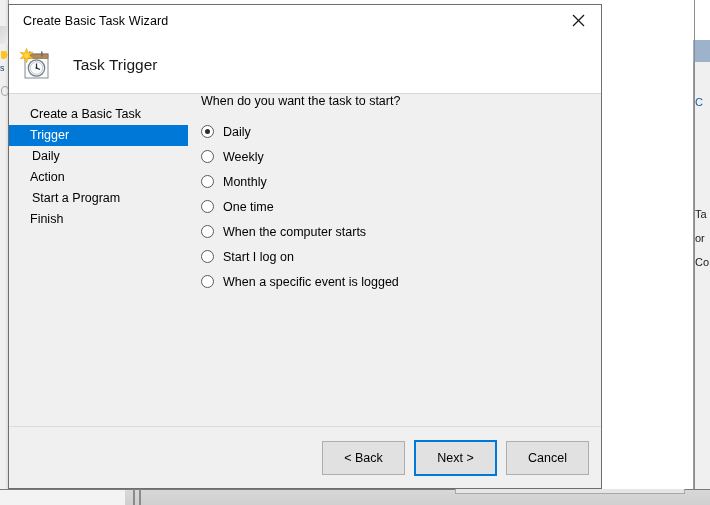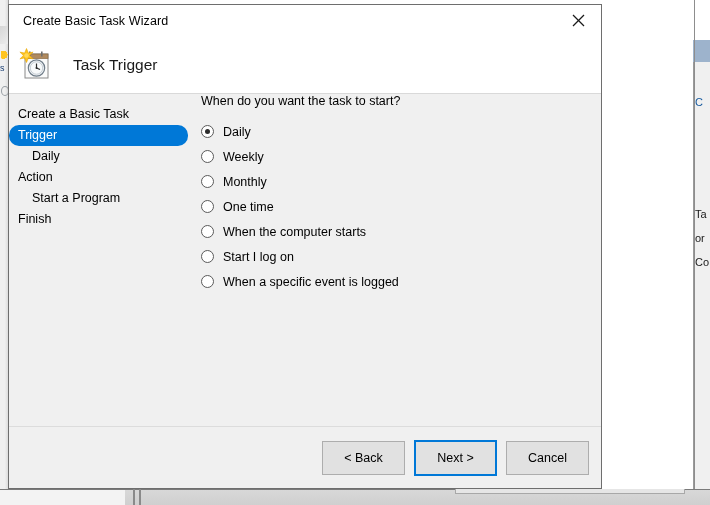--- a/index.html
+++ b/index.html
@@ -144,30 +144,29 @@
   .sidebar {
     flex: 0 0 181px;
     padding-top: 10px;
     background: #f0f0f0;
   }
   .nav-item {
     font-size: 12.5px;
     color: #000000;
     height: 21px;
     line-height: 21px;
-    padding-left: 9px;
+    padding-left: 21px;
     white-space: nowrap;
     cursor: default;
   }
   .nav-item.indent { padding-left: 23px; }
   .nav-item.active {
     background: #0078d7;
     color: #ffffff;
     margin-right: 2px;
-    border-radius: 10px;
   }
 
   .content {
     flex: 1 1 auto;
     padding-left: 11px;
     position: relative;
   }
   .question {
     font-size: 12.5px; color: #000000;
     margin-bottom: 11px;

